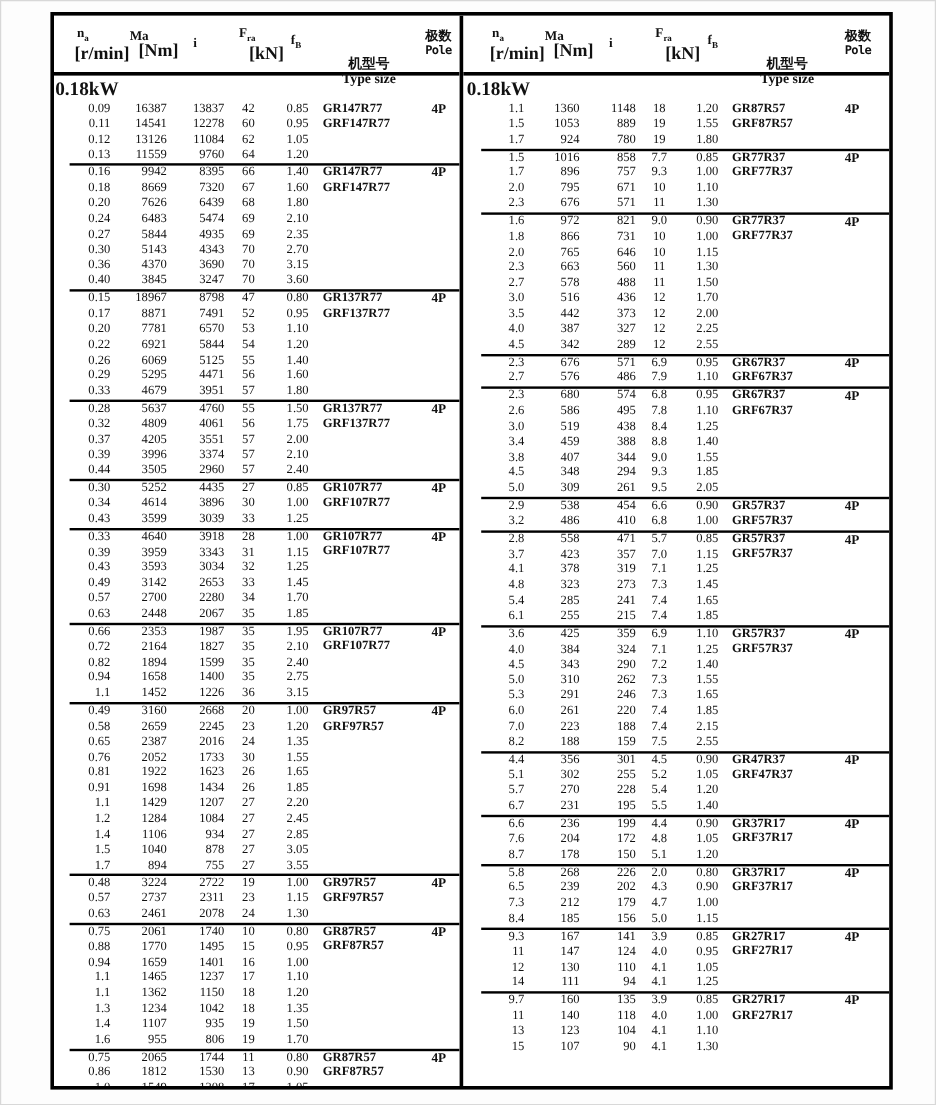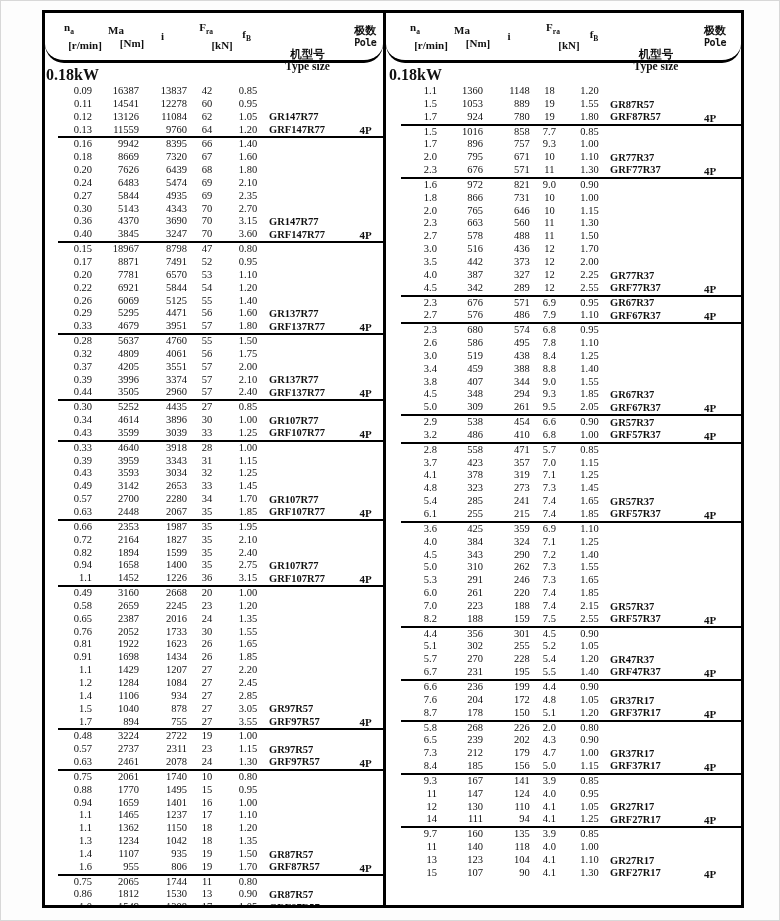--- a/index.html
+++ b/index.html
@@ -23,46 +23,45 @@
   }
   .half{box-sizing:border-box;overflow:hidden;}
   #half-left{width:341px;border-right:3px solid #000;}
   #half-right{flex:1;}
 
   .thead{
     display:flex;align-items:center;
     height:47px;
     border-bottom:3px solid #000;
     font-weight:bold;
-    border-radius:19px;
   }
   .thead .c{
     display:flex;flex-direction:column;align-items:center;justify-content:center;
     text-align:center;font-size:11px;line-height:12.5px;
   }
   .thead .cm{font-size:11.5px;}
-  .unit{font-size:11px;padding-left:32px;}
+  .unit{font-size:15px;padding-left:32px;}
   sub{font-size:7.5px;}
   .pole-en{font-family:"DejaVu Sans Mono", monospace;font-size:10px;letter-spacing:-0.5px;}
 
   .c0{width:48px;}
   .c1{width:46px;}
   .c2{width:48px;}
   .c3{width:40px;}
   .c4{width:42px;}
   .cm{width:82px;margin-top:47px;}
   .cp{width:36px;}
 
   .section-label{
     font-weight:bold;font-size:16px;line-height:21px;
     padding:1px 16px 0 1px;
     font-family:"Liberation Serif", serif;
   }
 
-  .block{display:flex;align-items:flex-end;}
+  .block{display:flex;align-items:flex-start;}
   .rows{width:224px;}
   .row{display:flex;height:12.85px;line-height:12.85px;font-size:10.5px;}
   .row .c{display:inline-block;}
   .row .c0,.row .c1,.row .c2{text-align:right;}
   .row .c0{padding-right:1px;box-sizing:border-box;}
   .row .c3,.row .c4{text-align:center;}
   .model-box{width:82px;font-weight:bold;font-size:10.5px;line-height:12.5px;white-space:nowrap;}
   .pole-box{width:36px;font-weight:bold;font-size:11px;text-align:center;}
   .sep{height:2px;background:#000;margin-left:13px;}
   #half-right .sep{margin-left:15px;}

